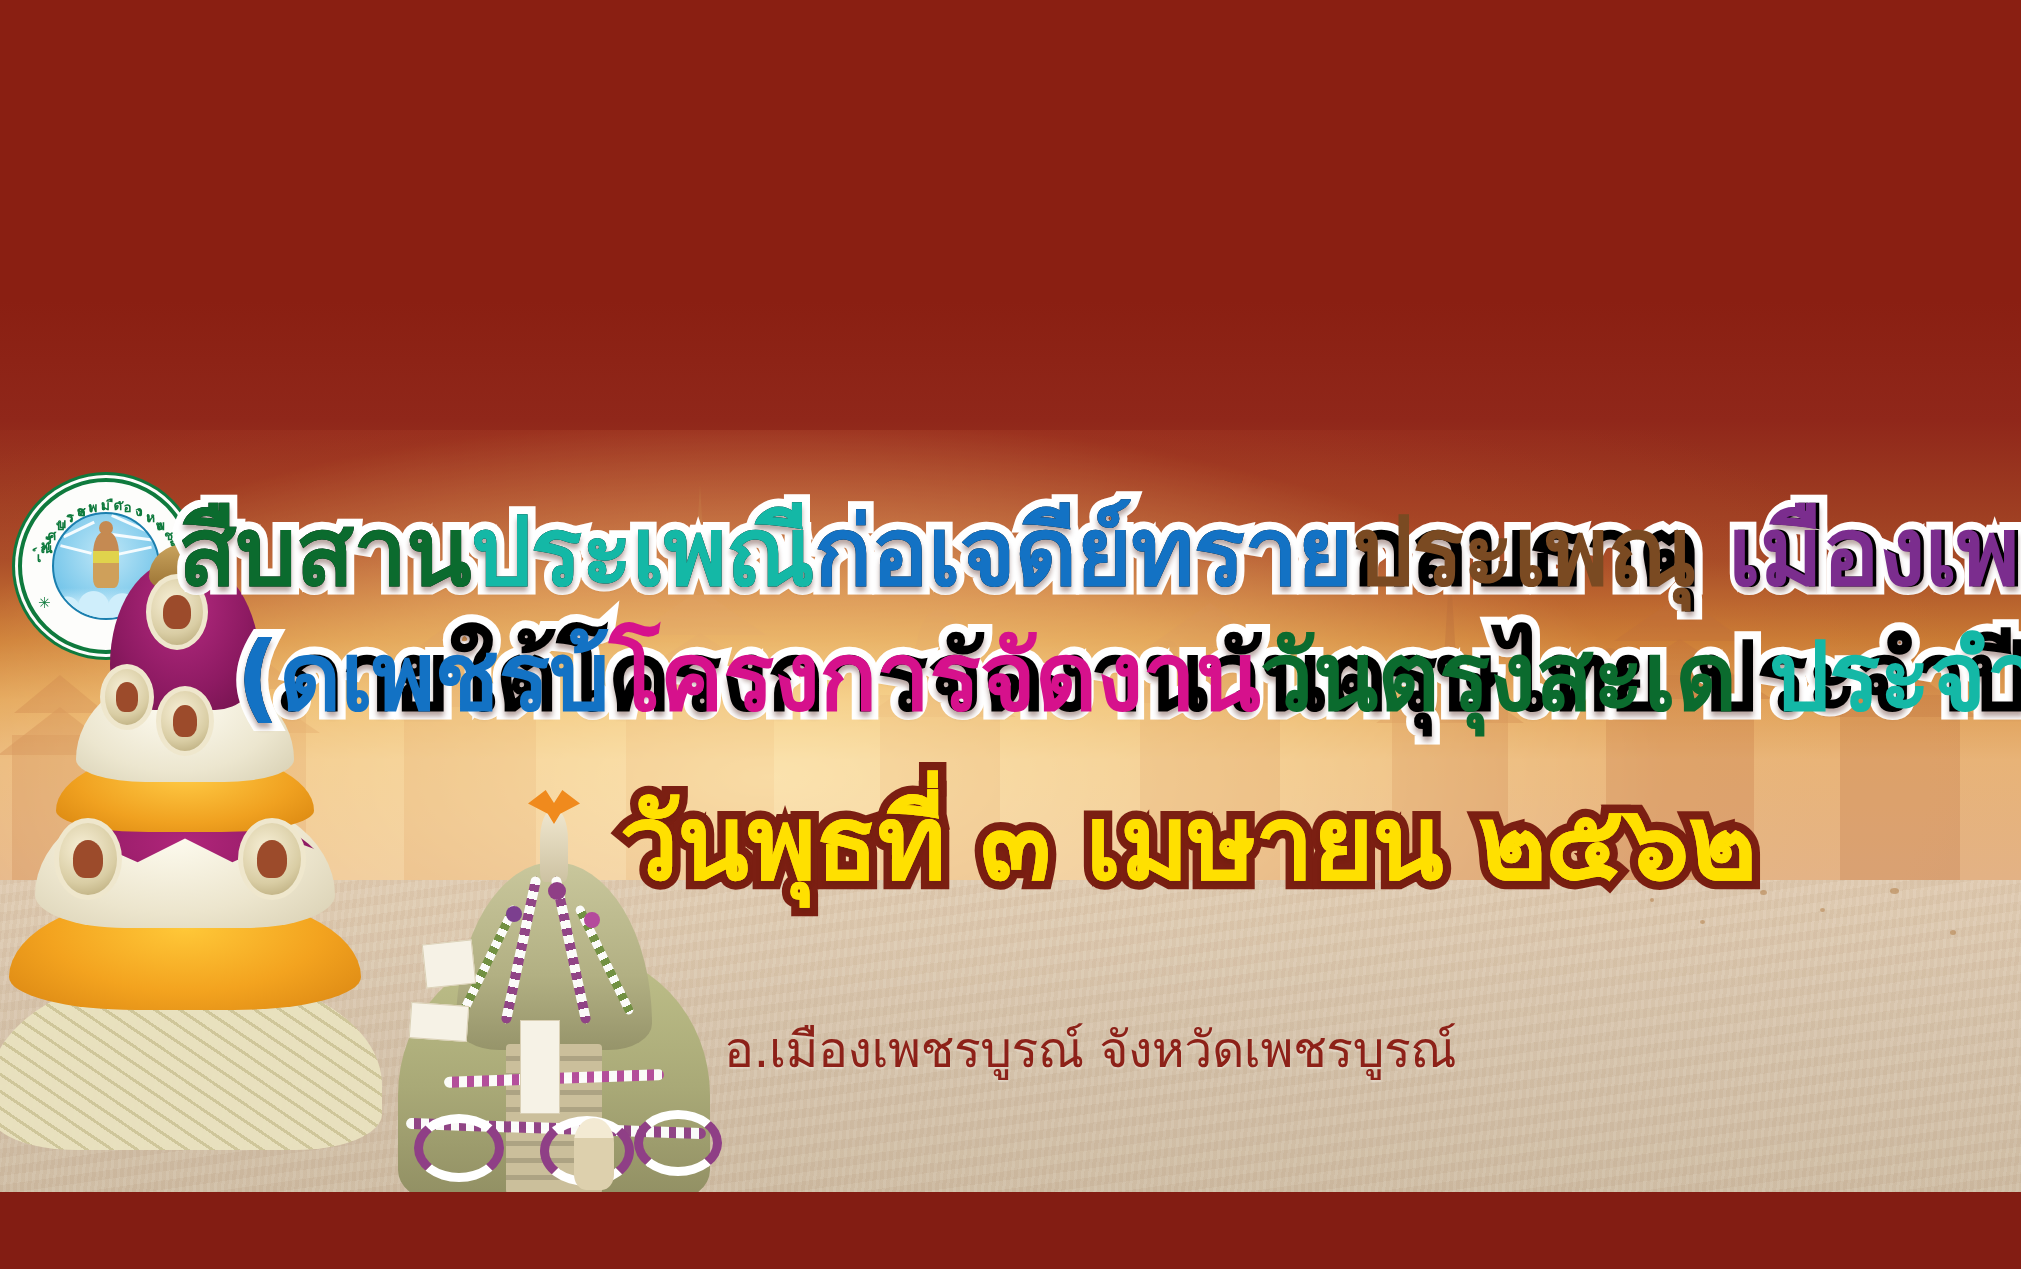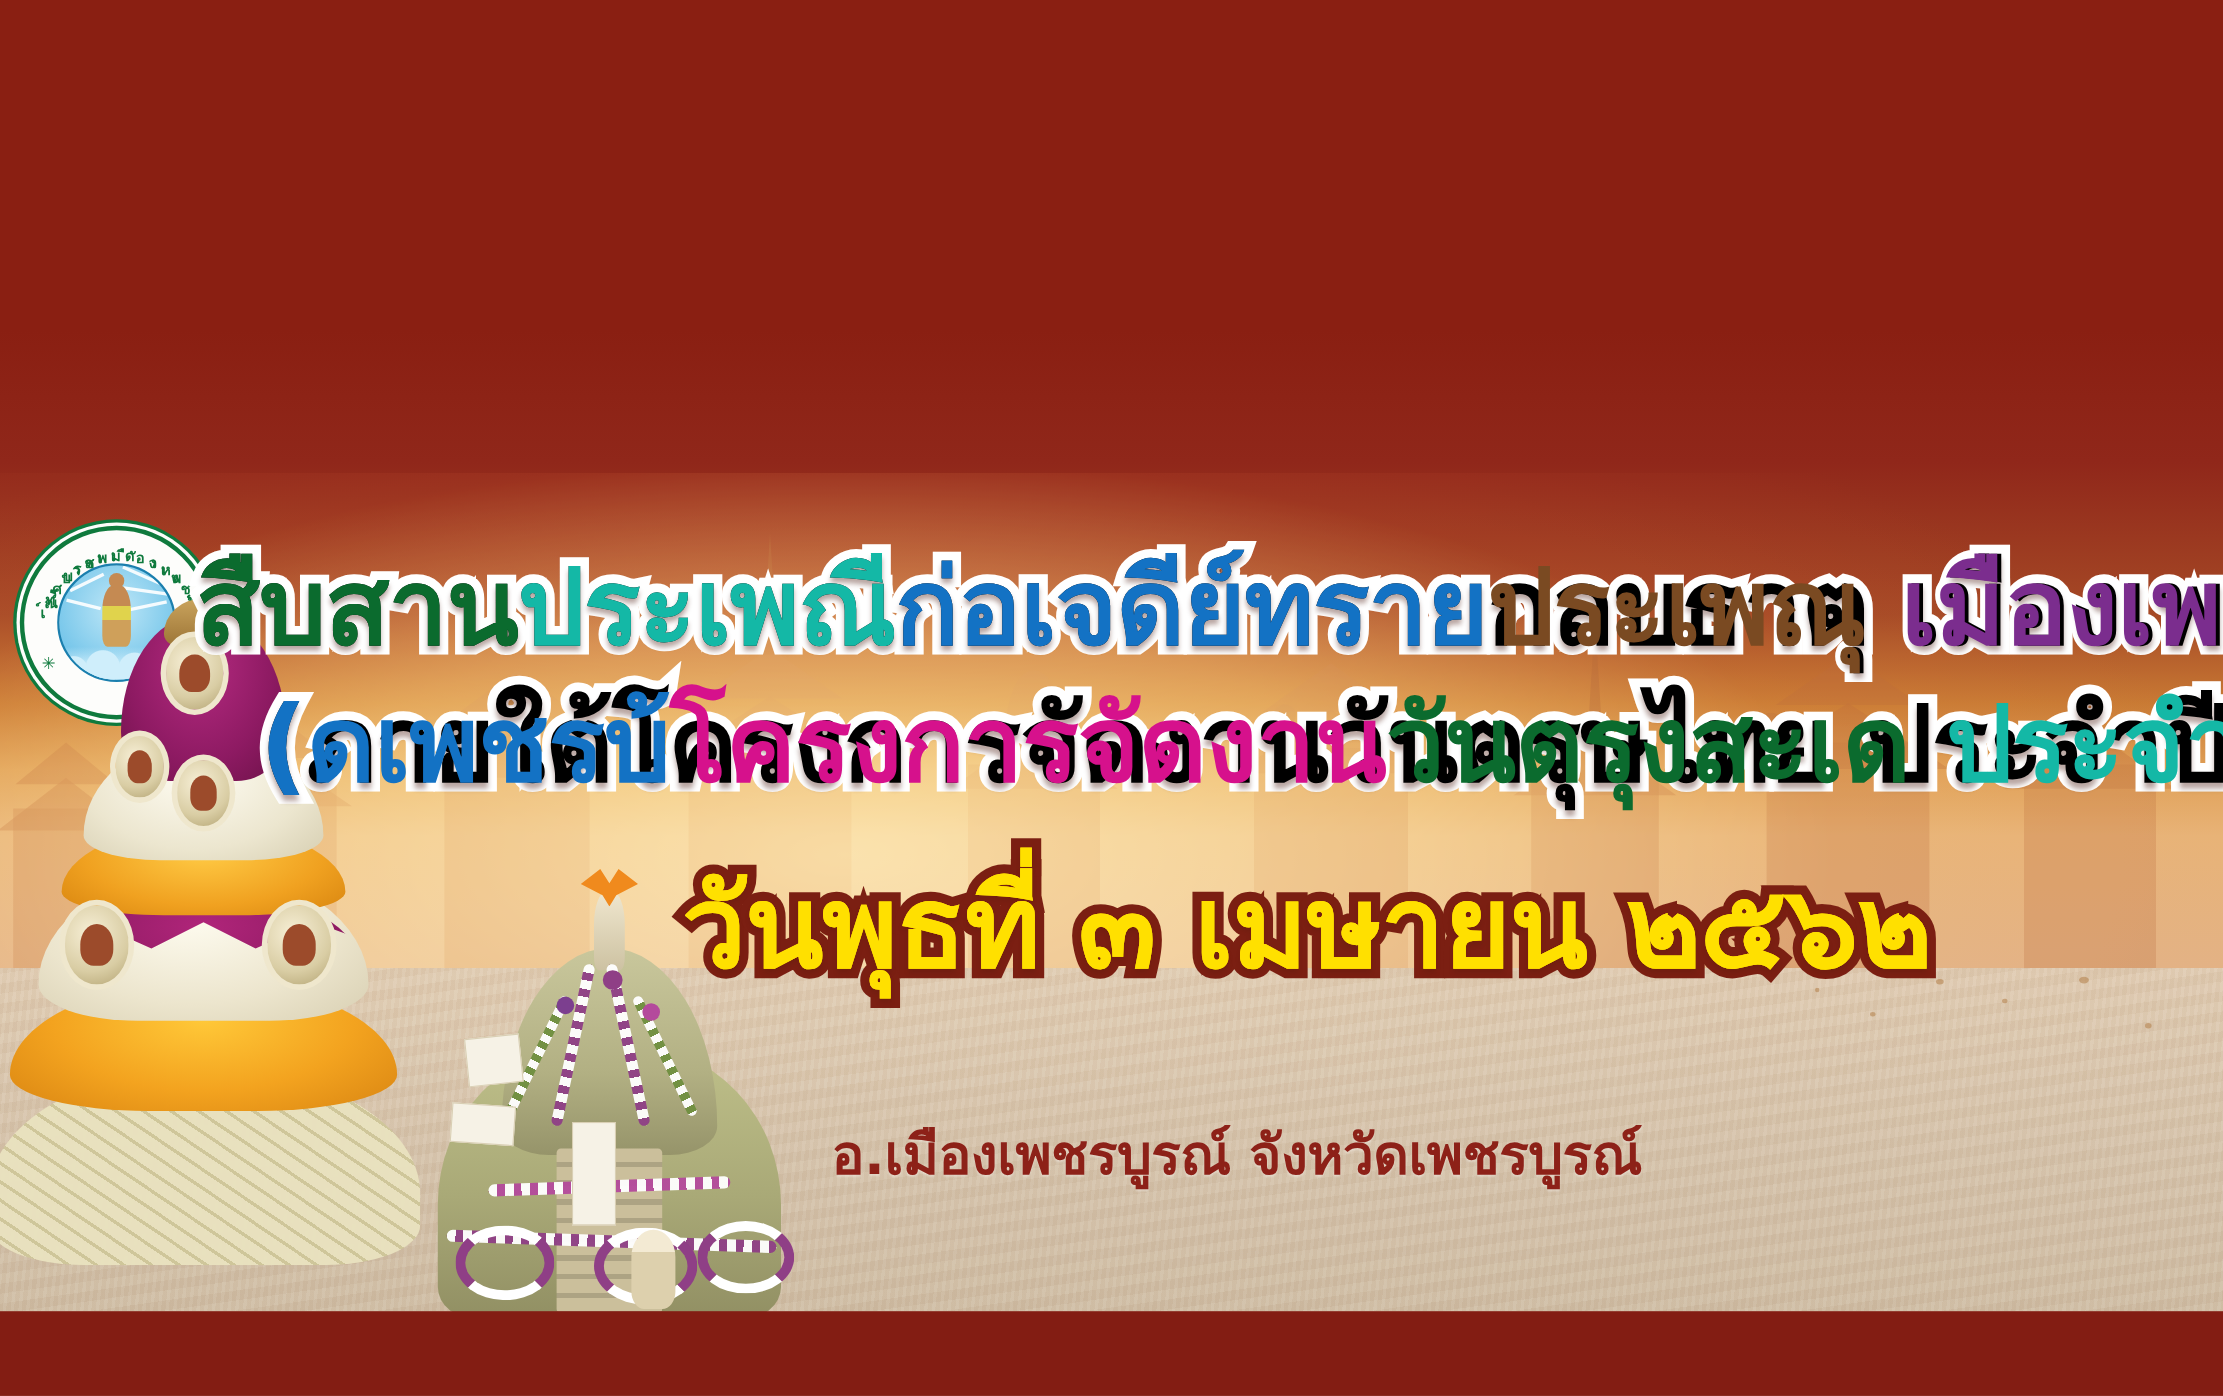--- a/index.html
+++ b/index.html
@@ -257,22 +257,22 @@
     text-shadow:0 4px 4px rgba(90,30,15,.28);
   }
   .line3 .hl-fill{color:#ffe000;-webkit-text-stroke:0;text-shadow:none;}
 
   .line4{
     left:648px;top:912px;font-size:70px;color:#8d2118;
     font-weight:bold;letter-spacing:-0.5px;
     text-shadow:0 2px 2px rgba(255,255,255,.35);
   }
   .line5{
-    left:756px;top:1010px;font-size:50px;color:#8d2118;
-    font-weight:bold;letter-spacing:-0.5px;
+    left:724px;top:1010px;font-size:50px;color:#8d2118;
+    font-weight:normal;letter-spacing:-0.5px;
     text-shadow:0 2px 2px rgba(255,255,255,.35);
   }
 
   .c-green{color:#0b6b2e;}
   .c-red{color:#14b8a6;}
   .c-blue{color:#1372c4;}
   .c-brown{color:#7a4a22;}
   .c-purple{color:#7b2d8e;}
   .c-magenta{color:#d6118c;}
 </style>

